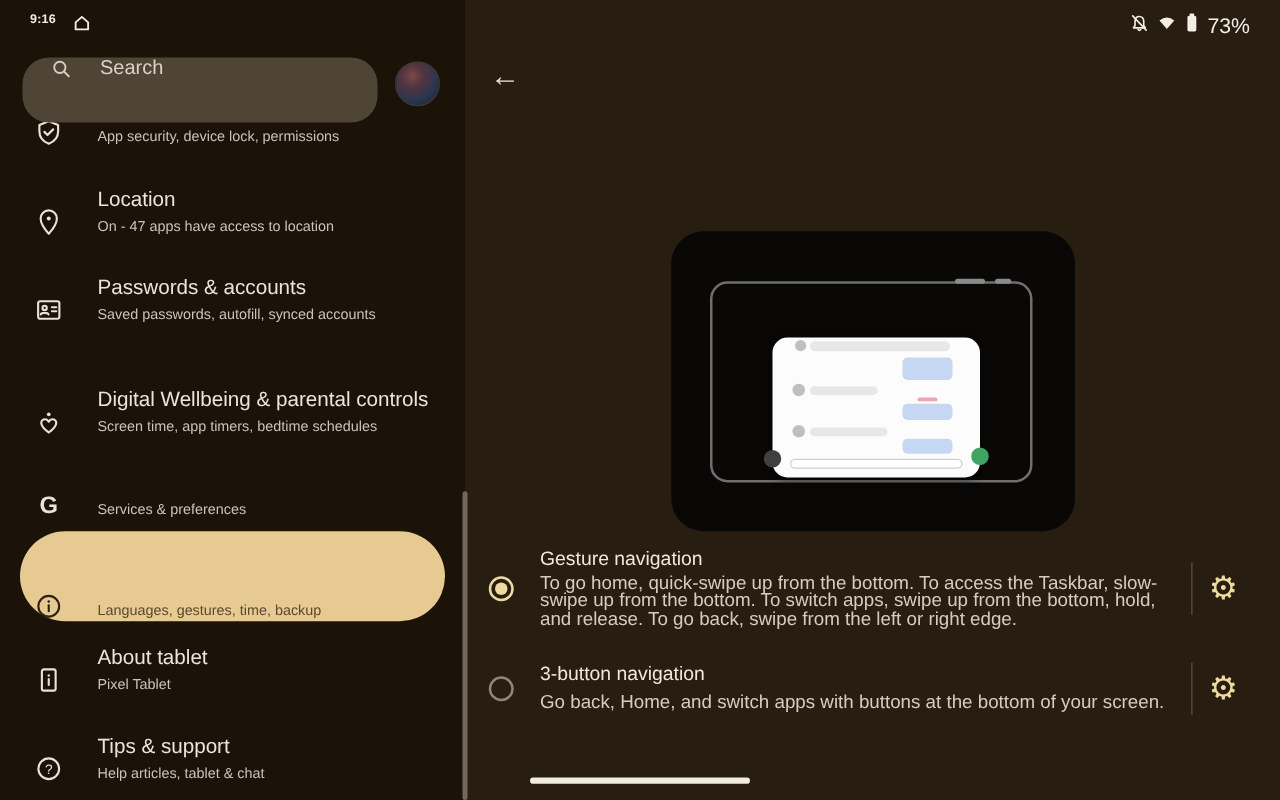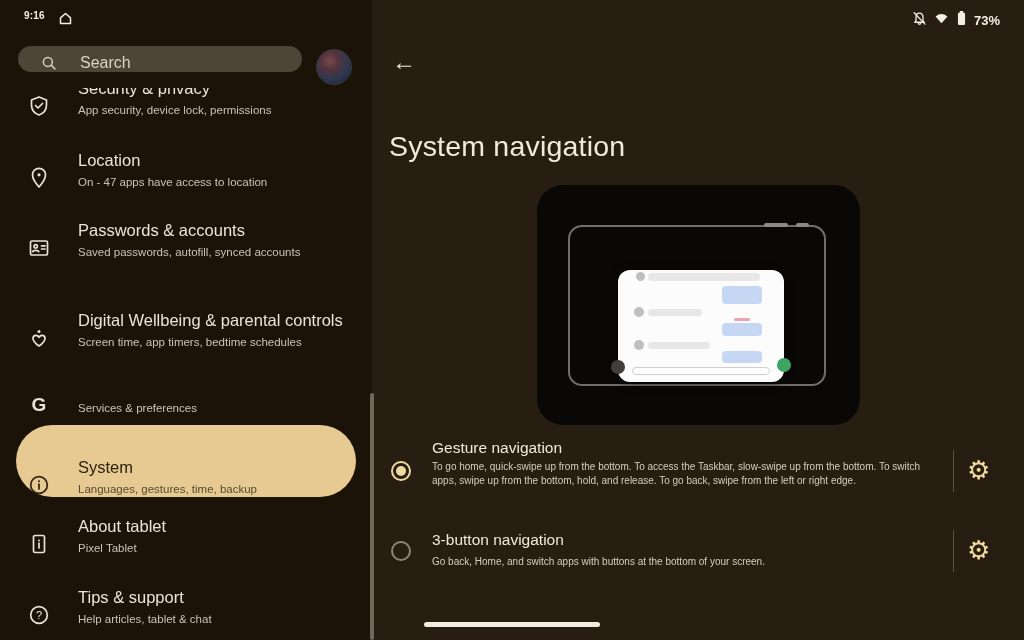--- a/index.html
+++ b/index.html
@@ -4,21 +4,21 @@
 <style>
   html,body{margin:0;padding:0;background:#000;}
   *{box-sizing:border-box;font-family:"Liberation Sans",sans-serif;}
   .screen{position:relative;width:1024px;height:640px;overflow:hidden;background:#281d11;}
 
   
   .sidebar{position:absolute;left:0;top:0;width:372px;height:640px;background:#1b1208;overflow:hidden;}
   .side-header{position:absolute;left:0;top:0;right:0;height:88px;background:#1b1208;z-index:5;}
   .status-time{position:absolute;left:24px;top:10px;font-size:10px;font-weight:700;color:#f3eee4;letter-spacing:.2px;}
   .status-home{position:absolute;left:58px;top:11px;color:#f3eee4;}
-  .search-pill{position:absolute;left:18px;top:46px;width:284px;height:26px;border-radius:21px;background:#4e4536;display:flex;align-items:flex-end;padding-left:22px;gap:22px;}
+  .search-pill{position:absolute;left:18px;top:46px;width:284px;height:52px;border-radius:21px;background:#4e4536;display:flex;align-items:flex-start;padding-left:22px;gap:22px;}
   .search-pill .mag{color:#d6cfc2;display:flex;}
   .search-pill .ph{font-size:16px;color:#d9d2c5;}
   .avatar{position:absolute;left:316px;top:49px;width:36px;height:36px;border-radius:50%;
     background:radial-gradient(circle at 38% 32%,#7a4a4a 0%,#54343e 28%,#2c3650 62%,#141c2c 100%);
     border:1px solid #3a3a3a;}
 
   .side-item{position:absolute;left:0;width:358px;display:flex;align-items:flex-end;z-index:0;}
   .si-icon{flex:0 0 78px;display:flex;justify-content:center;align-items:center;color:#eae3d5;}
   .si-text{flex:1;padding-right:6px;}
   .si-title{font-size:16.5px;line-height:21px;color:#ece4d8;}
@@ -27,21 +27,21 @@
   .side-item.selected .si-title{color:#2c2310;}
   .side-item.selected .si-sub{color:#584a30;}
   .side-item.selected .si-icon{color:#2c2310;}
   .g-glyph{font-size:19px;font-weight:700;color:#eae3d5;}
 
   .scrollbar{position:absolute;left:370px;top:393px;width:4px;height:247px;background:#6f685b;border-radius:2px;z-index:8;}
 
   
   .main{position:absolute;left:372px;top:0;width:652px;height:640px;background:#281d11;}
   .status-right{position:absolute;right:24px;top:10px;display:flex;align-items:center;gap:7px;color:#f3eee4;}
-  .status-batt-text{font-size:13px;font-weight:700;}
+  .status-batt-text{font-size:17px;font-weight:400;}
   .back-btn{position:absolute;left:20px;top:50px;font-size:24px;color:#eae2d4;line-height:24px;cursor:default;}
   .page-title{position:absolute;left:17px;top:130px;font-size:28.5px;color:#f2e9dc;letter-spacing:.2px;}
 
   
   .illo{position:absolute;left:165px;top:185px;width:323px;height:240px;background:#0a0806;border-radius:26px;}
   .illo-tablet{position:absolute;left:31px;top:40px;width:258px;height:161px;border:2px solid #6f6f6f;border-radius:14px;}
   .tab-btn1{position:absolute;top:-4px;right:36px;width:24px;height:4px;background:#8a8a8a;border-radius:2px;}
   .tab-btn2{position:absolute;top:-4px;right:15px;width:13px;height:4px;background:#8a8a8a;border-radius:2px;}
   .illo-card{position:absolute;left:48px;top:43px;width:166px;height:112px;background:#fcfcfc;border-radius:12px;box-shadow:0 2px 8px rgba(0,0,0,.5);}
   .card-clip{position:absolute;inset:0;border-radius:12px;overflow:hidden;}
@@ -51,21 +51,21 @@
   .c-pink{position:absolute;border-radius:2px;background:#eda4ae;}
   .c-bar{position:absolute;left:14px;top:97px;width:138px;height:8px;background:#fff;border:1px solid #cfcfcf;border-radius:4px;}
   .dot-green{position:absolute;right:-7px;top:88px;width:14px;height:14px;border-radius:50%;background:#3ea363;}
   .dot-dark{position:absolute;left:-7px;top:90px;width:14px;height:14px;border-radius:50%;background:#3f3f3f;}
 
   
   .radio{position:absolute;width:20px;height:20px;border-radius:50%;border:2px solid #8f8677;}
   .radio.sel{border-color:#eeda9f;}
   .radio.sel::after{content:"";position:absolute;left:3px;top:3px;width:10px;height:10px;border-radius:50%;background:#eeda9f;}
   .opt-title{position:absolute;left:60px;font-size:15.5px;color:#f0e8db;text-align:center;}
-  .opt-desc{position:absolute;left:60px;width:508px;font-size:10px;line-height:14.3px;color:#d5ccbf;}
+  .opt-desc{position:absolute;left:60px;width:508px;font-size:15px;line-height:14.3px;color:#d5ccbf;}
   .opt-div{position:absolute;left:581px;width:1px;height:42px;background:#5a5144;}
   .gear{position:absolute;left:595px;font-size:26px;line-height:26px;color:#eeda9f;cursor:default;}
 
   .gesture-handle{position:absolute;left:52px;top:622px;width:176px;height:5px;border-radius:3px;background:#f2ebdf;}
 </style>
 </head>
 <body>
 
 <div class="screen">
 
@@ -137,21 +137,20 @@
 
     <div class="side-item selected" style="top:425px;height:72px;">
       <div class="si-icon">
         <svg width="24" height="24" viewBox="0 0 24 24" fill="none" stroke="currentColor" stroke-width="1.7" stroke-linecap="round" stroke-linejoin="round">
           <circle cx="12" cy="12" r="8.3"></circle>
           <path d="M12 11.2 V16"></path>
           <circle cx="12" cy="8.2" r="1" fill="currentColor" stroke="none"></circle>
         </svg>
       </div>
       <div class="si-text">
-        <div class="si-title">System</div>
         <div class="si-sub">Languages, gestures, time, backup</div>
       </div>
     </div>
 
     <div class="side-item" style="top:512px;height:44px;">
       <div class="si-icon">
         <svg width="24" height="24" viewBox="0 0 24 24" fill="none" stroke="currentColor" stroke-width="1.7" stroke-linecap="round" stroke-linejoin="round">
           <rect x="6.5" y="3.5" width="11" height="17" rx="1.6"></rect>
           <circle cx="12" cy="8.4" r="1" fill="currentColor" stroke="none"></circle>
           <path d="M12 11.2 V16"></path>
@@ -216,21 +215,20 @@
       <span>
         <svg width="11" height="16" viewBox="0 0 12 18" fill="currentColor">
           <rect x="4" y="1" width="4" height="2.4" rx="0.6"></rect>
           <rect x="2" y="3" width="8" height="14" rx="1.4"></rect>
         </svg>
       </span>
       <span class="status-batt-text">73%</span>
     </div>
 
     <div class="back-btn">←</div>
-    <div class="page-title">System navigation</div>
 
     <div class="illo">
       <div class="illo-tablet">
         <div class="tab-btn1"></div>
         <div class="tab-btn2"></div>
         <div class="illo-card">
           <div class="card-clip">
             <div class="c-circ" style="left:18px;top:2px;width:9px;height:9px;"></div>
             <div class="c-pill" style="left:30px;top:3px;width:112px;height:8px;"></div>
             <div class="c-bub" style="left:104px;top:16px;width:40px;height:18px;"></div>

